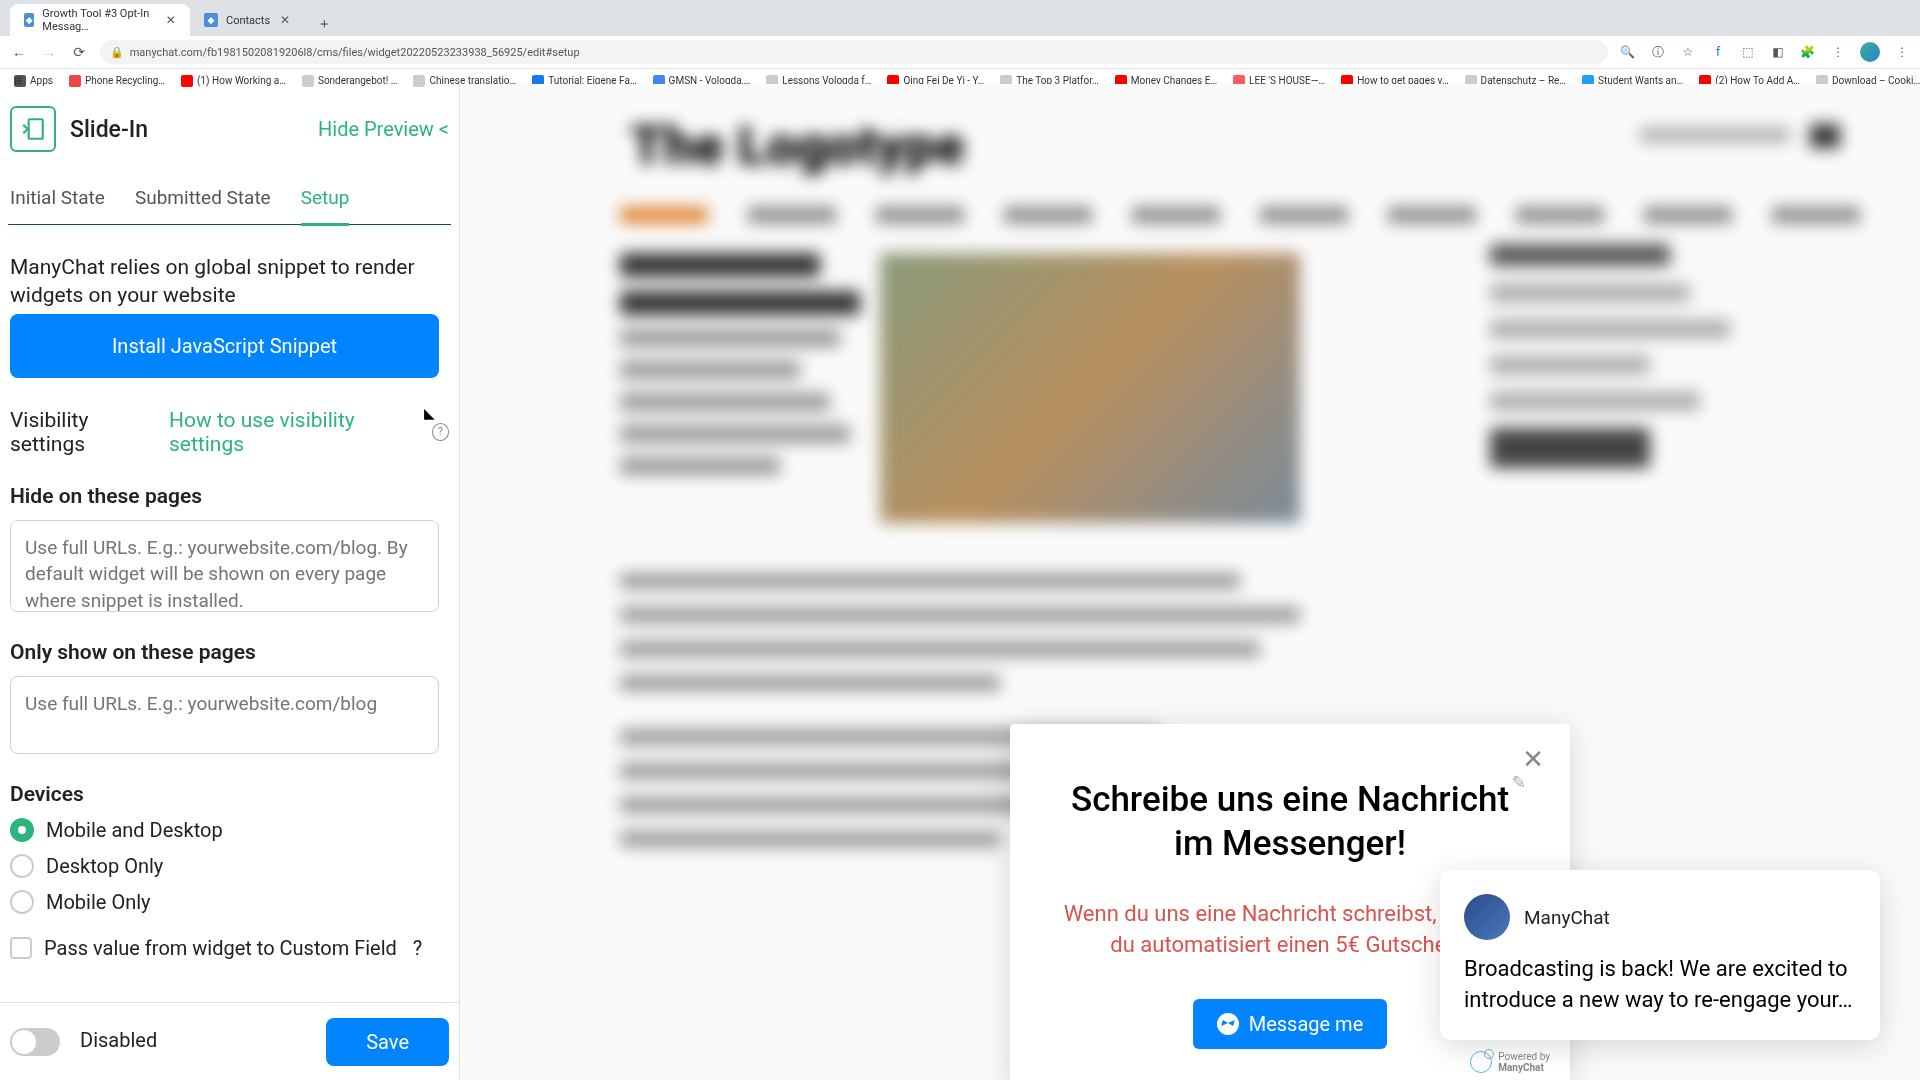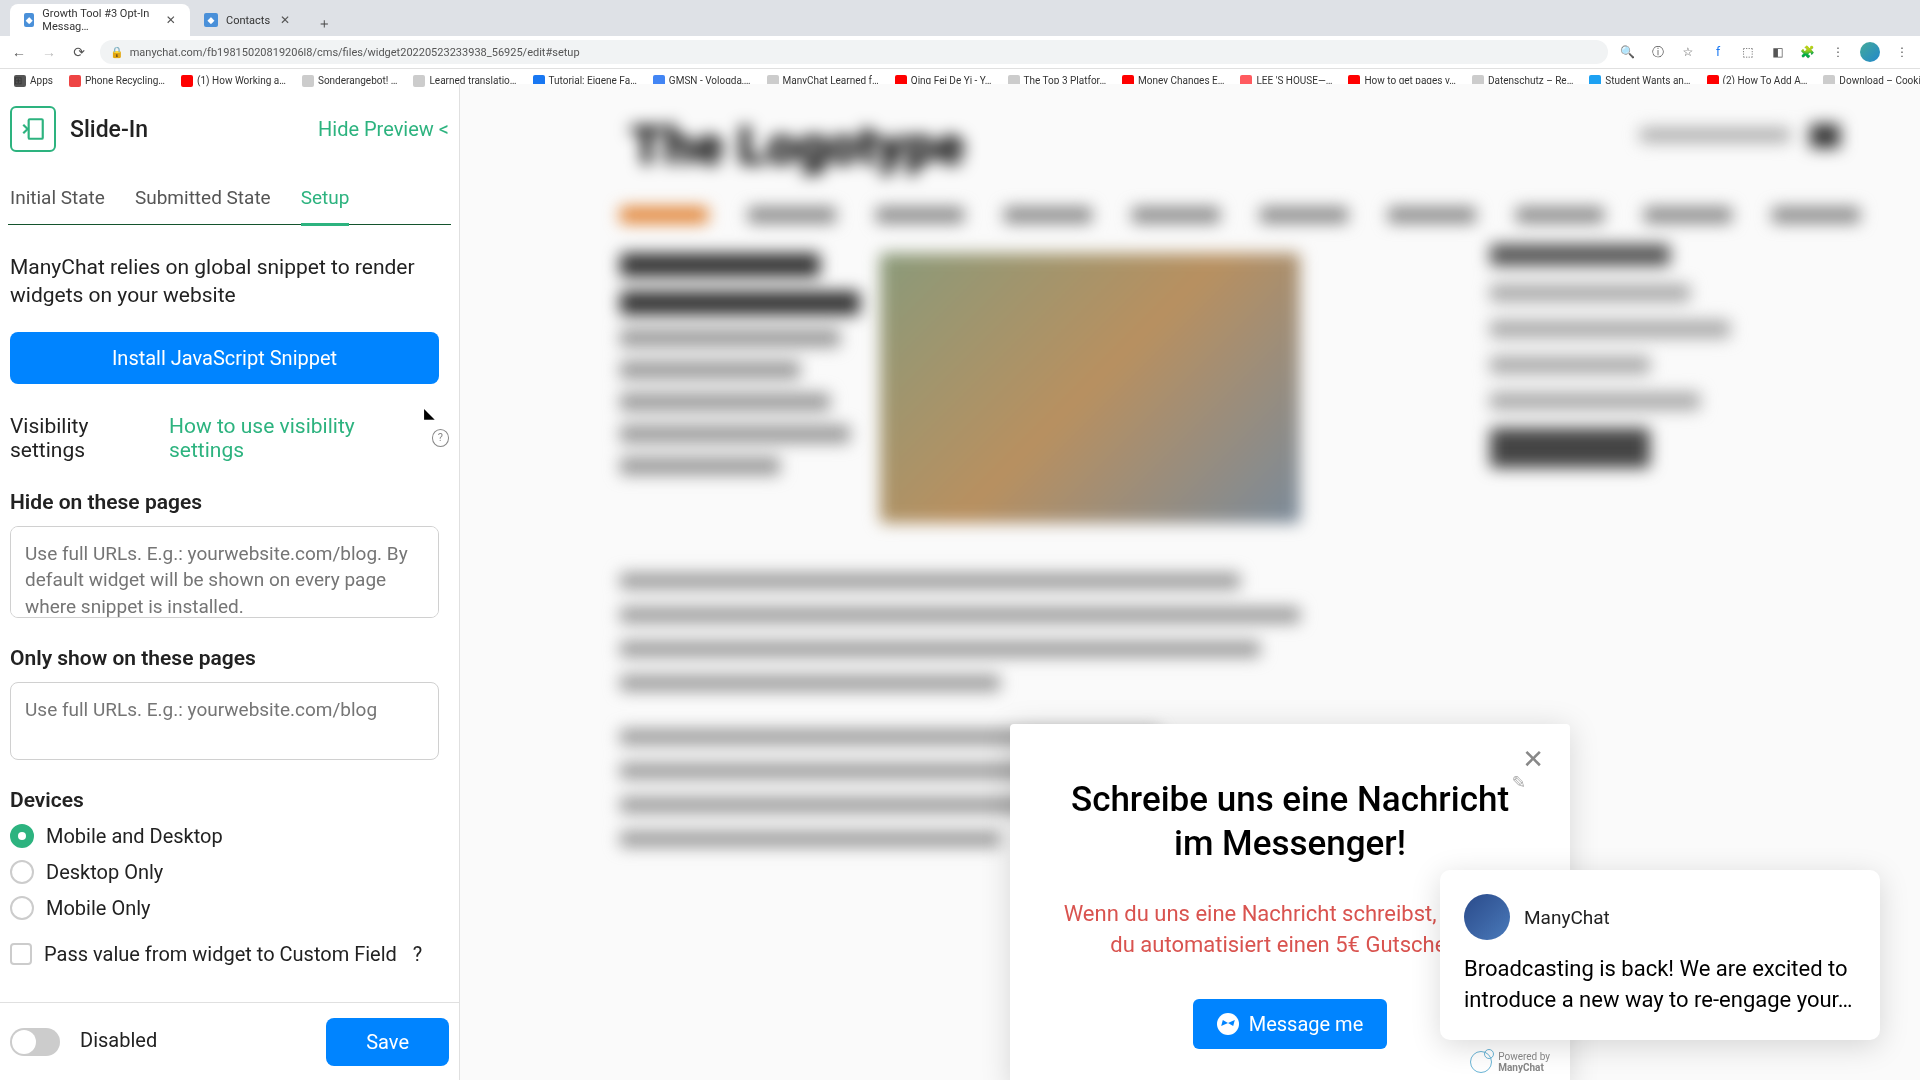--- a/index.html
+++ b/index.html
@@ -27,22 +27,22 @@
 .app{display:flex;height:calc(100% - 84px);background:#fff}
 .sidebar{width:460px;border-right:1px solid #e0e0e0;padding:22px 8px 0 8px;display:flex;flex-direction:column;position:relative}
 .side-scroll{overflow-y:auto;padding:0 0 80px 0}
 .side-header{display:flex;align-items:center;gap:14px;margin-bottom:34px;padding:0 2px}
 .side-icon-box{width:46px;height:46px;border:2px solid #2db37f;border-radius:6px;display:flex;align-items:center;justify-content:center;color:#2db37f}
 .side-title{font-size:23px;font-weight:500;color:#222;flex:1}
 .hide-preview{font-size:20px;color:#2db37f;cursor:pointer}
 .tabs{display:flex;gap:30px;border-bottom:1px solid #14532d;margin-bottom:28px;padding:0 2px}
 .tabs .t{padding:0 0 14px 0;font-size:19px;color:#555;cursor:pointer}
 .tabs .t.active{color:#2db37f;border-bottom:3px solid #2db37f;margin-bottom:-2px}
-.desc{font-size:21px;color:#222;line-height:1.35;margin-bottom:22px;padding:0 2px}
-.install-btn{width:calc(100% - 14px);margin:0 2px 30px 2px;background:#0084ff;color:#fff;border:none;border-radius:8px;height:52px;font-size:20px;cursor:pointer;display:flex;align-items:center;justify-content:center}
+.desc{font-size:21px;color:#222;line-height:1.35;margin-bottom:4px;padding:0 2px}
+.install-btn{width:calc(100% - 14px);margin:0 2px 30px 2px;background:#0084ff;color:#fff;border:none;border-radius:8px;height:64px;font-size:20px;cursor:pointer;display:flex;align-items:center;justify-content:center}
 .vis-row{display:flex;align-items:center;gap:6px;margin-bottom:28px;font-size:21px;padding:0 2px}
 .vis-row .vl{color:#222}
 .vis-row .lk{color:#2db37f}
 .vis-row .q{width:18px;height:18px;border:1.5px solid #888;border-radius:50%;display:inline-flex;align-items:center;justify-content:center;font-size:11px;color:#888}
 .section-h{font-size:21px;font-weight:600;color:#222;margin-bottom:12px;padding:0 2px}
 .ta{width:calc(100% - 14px);margin:0 2px 24px 2px;border:1px solid #d0d0d0;border-radius:8px;padding:14px;font-size:19px;color:#aaa;resize:none;font-family:inherit;line-height:1.4}
 .ta.h1{height:92px}
 .ta.h2{height:78px}
 .devices{padding:0 2px;margin-bottom:22px}
 .radio-row{display:flex;align-items:center;gap:12px;margin-bottom:12px;font-size:20px;color:#222;cursor:pointer}
@@ -144,33 +144,33 @@
     <span class="bm">
         <span class="dot red"></span>
         <span>(1) How Working a…</span>
       </span>
     <span class="bm">
         <span class="dot"></span>
         <span>Sonderangebot! …</span>
       </span>
     <span class="bm">
         <span class="dot"></span>
-        <span>Learned translatio…</span>
+        <span>Chinese translatio…</span>
       </span>
     <span class="bm">
         <span class="dot fb"></span>
         <span>Tutorial: Eigene Fa…</span>
       </span>
     <span class="bm">
         <span class="dot g"></span>
         <span>GMSN - Vologda,…</span>
       </span>
     <span class="bm">
         <span class="dot"></span>
-        <span>ManyChat Learned f…</span>
+        <span>Lessons Vologda f…</span>
       </span>
     <span class="bm">
         <span class="dot red"></span>
         <span>Qing Fei De Yi - Y…</span>
       </span>
     <span class="bm">
         <span class="dot"></span>
         <span>The Top 3 Platfor…</span>
       </span>
     <span class="bm">

